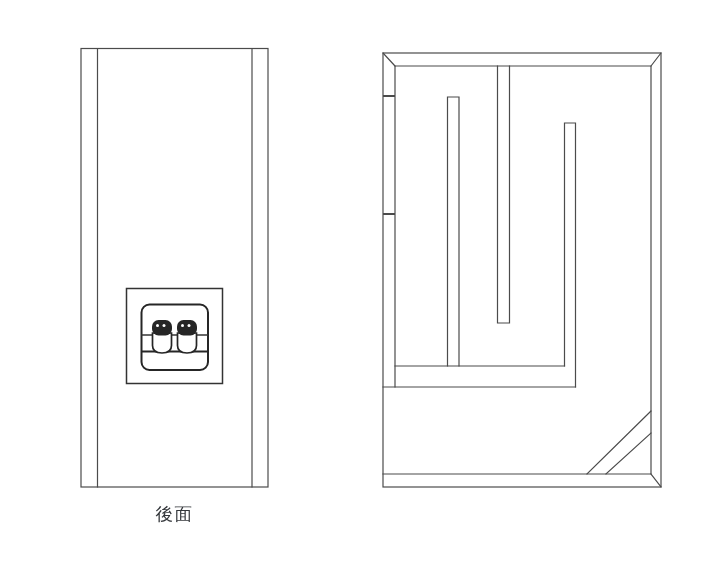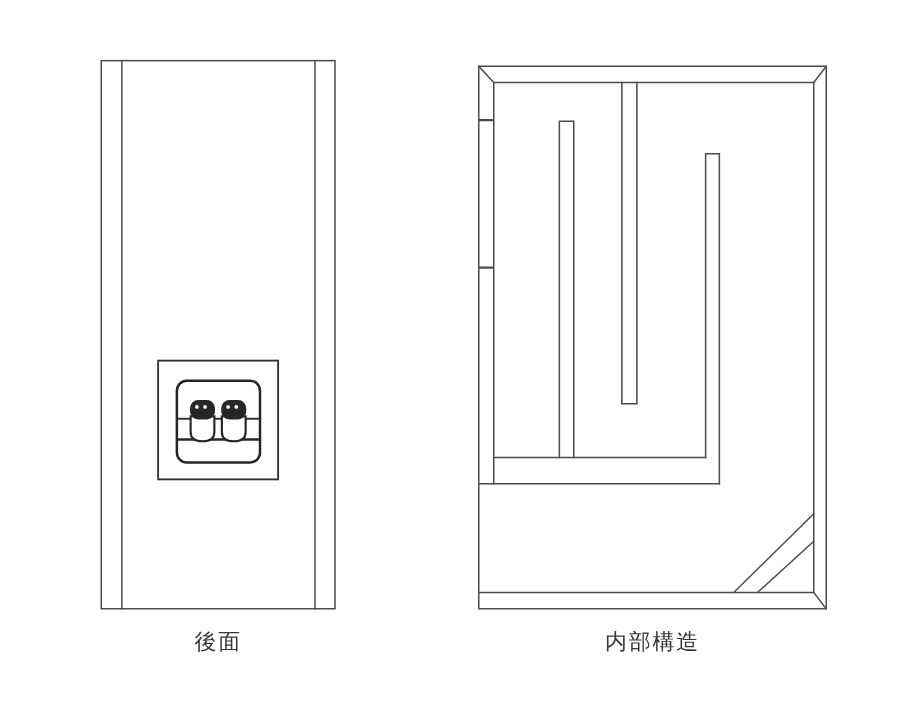--- a/index.html
+++ b/index.html
@@ -93,14 +93,13 @@
       <path class="ln" d="M564.5 366 V123 H575.5 V387"></path>
 
       <path class="ln" d="M395 366 H564.5 M383 387 H575.5"></path>
 
       <path class="ln" d="M587 474 L651 411 M606 474 L651 433"></path>
     </g>
   </svg>
 
   <div class="caption caption-rear">後面</div>
 
-  <div class="caption caption-int">内部構造</div>
 </div>
 
 </body></html>

